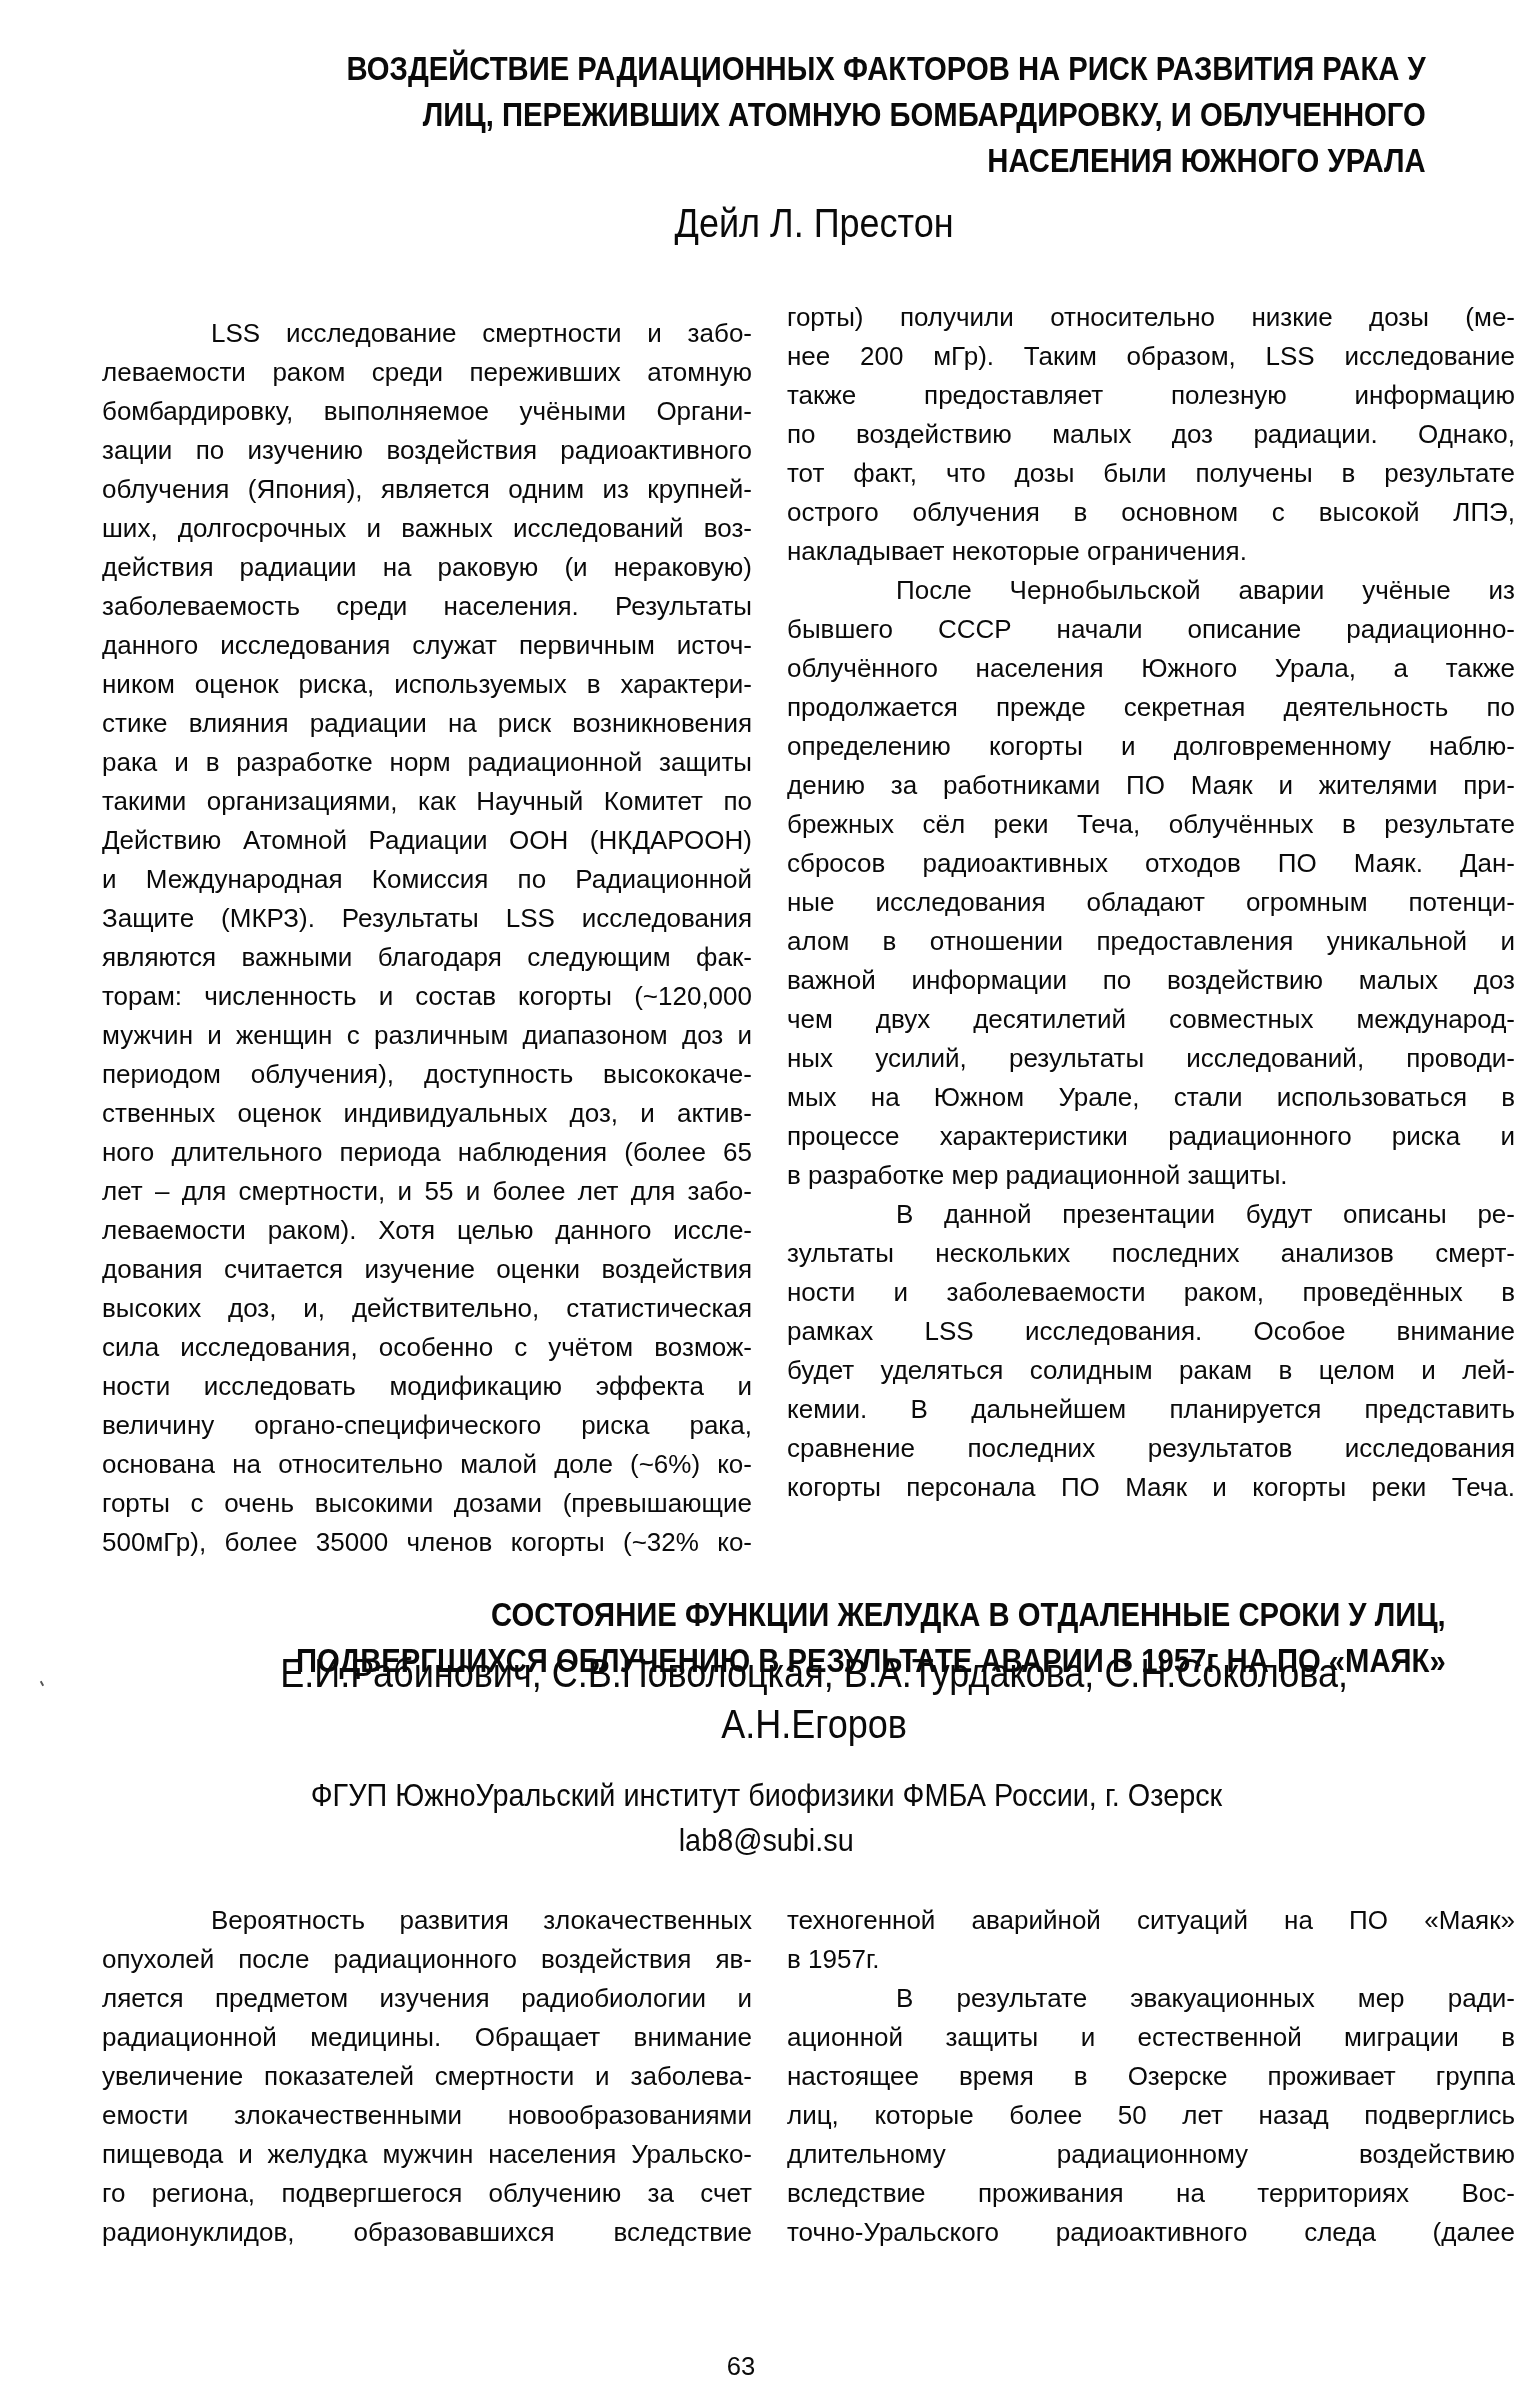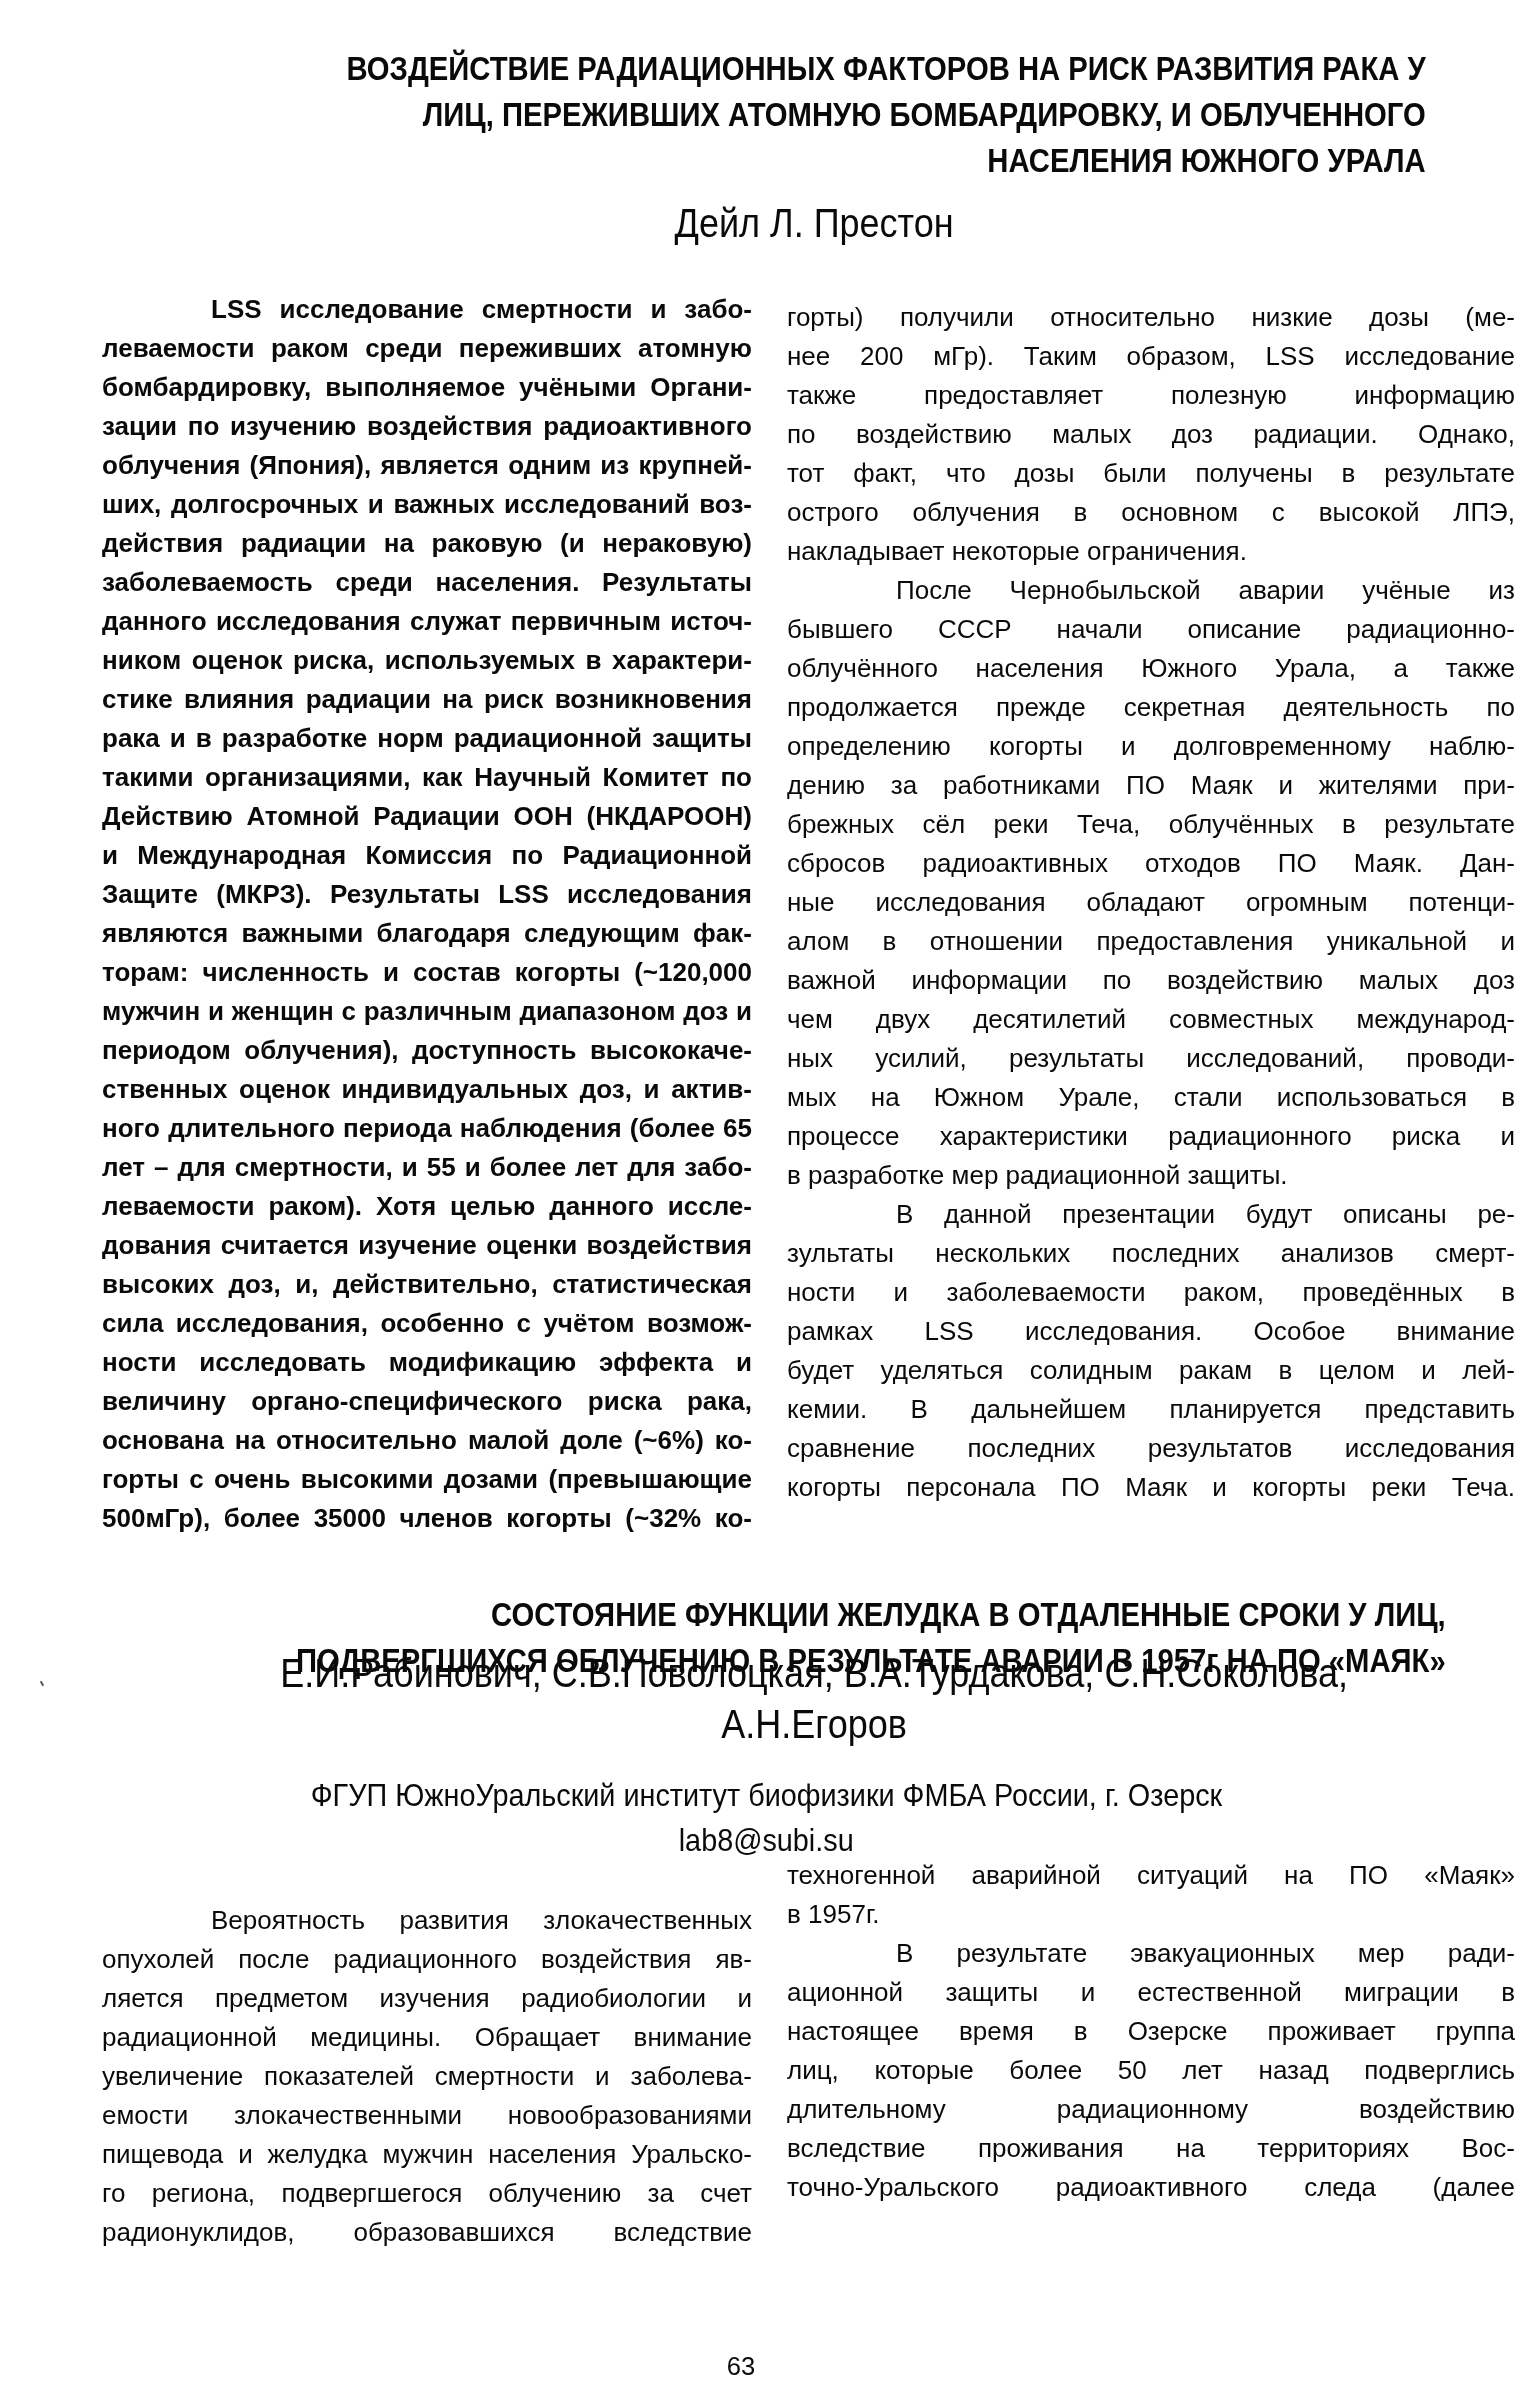--- a/index.html
+++ b/index.html
@@ -28,24 +28,24 @@
   .col {
     position: absolute; font-size: 26px; line-height: 39px;
     text-align: justify;
   }
   .col .ln {
     display: block; white-space: nowrap; text-align-last: justify;
     text-align: justify; overflow: visible;
   }
   .col .ln.last { text-align-last: left; }
   .col .ln.indent { padding-left: 109px; }
-  .col-left-1 { left: 102px; top: 290px; width: 650px; font-weight: bold; }
+  .col-left-1 { left: 102px; top: 314px; width: 650px; }
   .col-right-1 { left: 787px; top: 298px; width: 728px; }
   .col-left-2 { left: 102px; top: 1901px; width: 650px; }
-  .col-right-2 { left: 787px; top: 1856px; width: 728px; }
+  .col-right-2 { left: 787px; top: 1901px; width: 728px; }
   .page-number {
     position: absolute; left: 722px; top: 2350px; width: 38px; text-align: center;
     font-size: 25.6px; line-height: 32px;
   }
   .speck { position: absolute; width: 1.9px; height: 5.1px; background: #555; transform: rotate(-30deg); }
 </style>
 </head>
 <body>
 
 <div class="title title-1">

